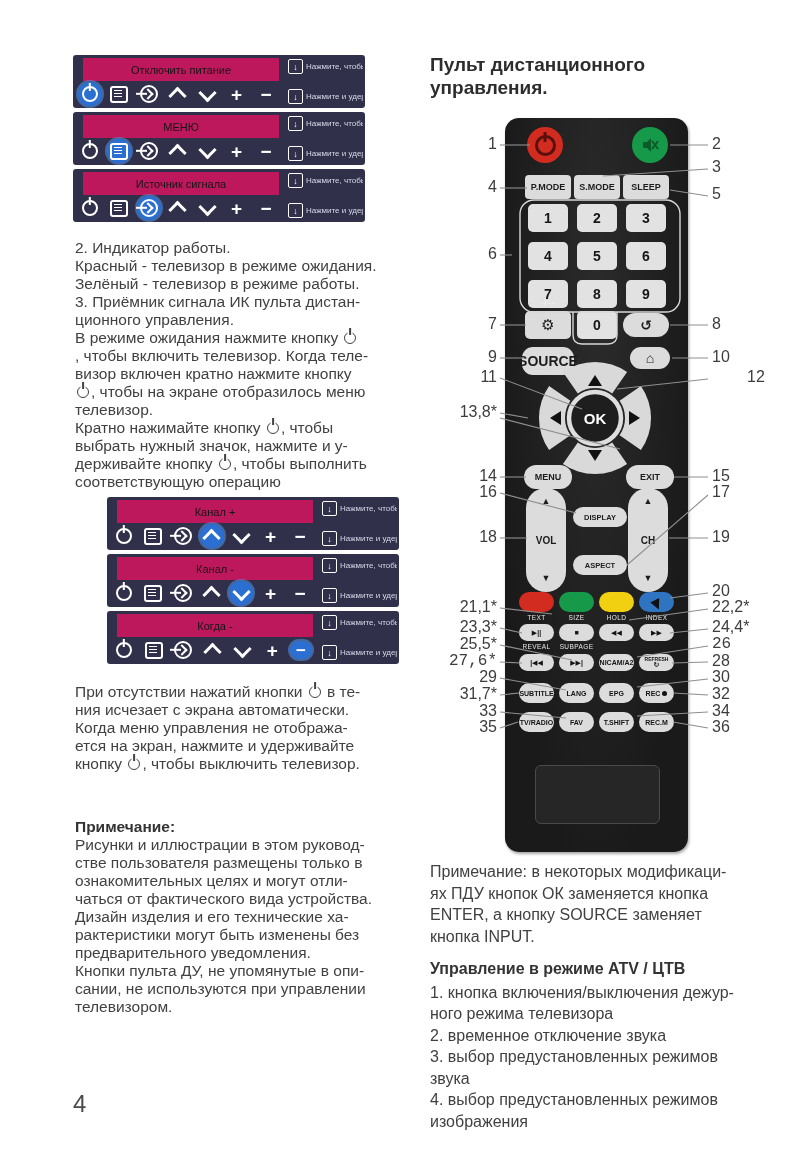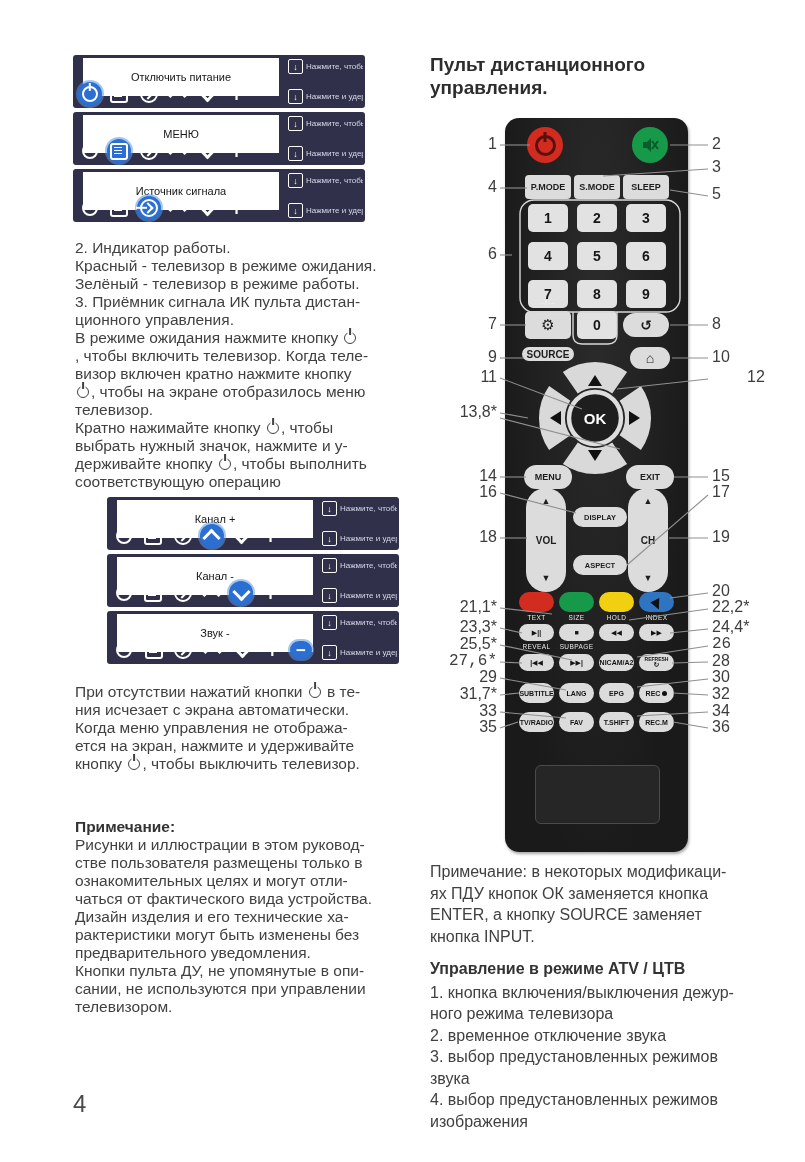--- a/index.html
+++ b/index.html
@@ -15,21 +15,21 @@
        width:1.8px;height:7px;background:#414141;}
 
   
   .textblock{position:absolute;width:345px;font-size:15.5px;line-height:18px;color:#414141;}
   .textblock .ln{white-space:nowrap;}
   .bold{font-weight:bold;color:#333;}
 
   
   .bars{position:absolute;left:73px;}
   .bar{position:relative;width:292px;height:53px;background:#30304b;border-radius:3px;margin-bottom:4px;}
-  .bar-label{position:absolute;left:10px;top:3px;width:196px;height:38px;background:#ffffff;
+  .bar-label{position:absolute;left:10px;top:3px;width:196px;height:23px;background:#be185d;
        display:flex;align-items:center;justify-content:center;font-size:11px;color:#151515;}
   .bar-icons{position:absolute;left:5px;top:26px;width:200px;height:26px;display:flex;
        align-items:center;justify-content:space-between;}
   .ic{width:24px;height:24px;display:flex;align-items:center;justify-content:center;
        color:#fff;position:relative;border-radius:50%;flex:none;}
   .ic.hl{background:#2a6fd1;box-shadow:0 0 0 2px rgba(90,150,225,.55);}
   .g-power{width:12px;height:12px;border:2.4px solid currentColor;border-radius:50%;position:relative;}
   .g-power::after{content:"";position:absolute;left:50%;top:-5px;transform:translateX(-50%);
        width:2.4px;height:8px;background:currentColor;}
   .g-menu{width:14px;height:13px;border:2px solid currentColor;border-radius:3px;position:relative;}
@@ -78,21 +78,21 @@
        width:3px;height:10px;background:#5a100c;}
   .digits{position:absolute;left:23px;top:86px;display:grid;grid-template-columns:repeat(3,40px);
        grid-auto-rows:28px;gap:10px 9px;}
   .digit{border-radius:5px;background:#e2e2e2;color:#161616;font-weight:bold;font-size:14px;
        display:flex;align-items:center;justify-content:center;}
   .b-dash{position:absolute;left:20px;top:180px;width:46px;text-align:center;color:#eee;
        font-size:8px;font-weight:bold;letter-spacing:1px;}
   .b-gear{left:20px;top:193px;width:46px;height:28px;border-radius:5px;font-size:15px;}
   .b-zero{left:72px;top:193px;width:40px;height:28px;border-radius:5px;font-size:14px;background:#e2e2e2;}
   .b-loop{left:118px;top:195px;width:46px;height:24px;border-radius:12px;font-size:14px;}
-  .b-source{left:17px;top:229px;width:52px;height:14px;border-radius:11px;font-size:10px;}
+  .b-source{left:17px;top:229px;width:52px;height:28px;border-radius:11px;font-size:14px;}
   .b-home{left:125px;top:229px;width:40px;height:22px;border-radius:11px;font-size:14px;}
   .navpad{position:absolute;left:30px;top:242px;}
   .b-menu{left:19px;top:347px;width:48px;height:24px;border-radius:12px;font-size:9px;}
   .b-exit{left:121px;top:347px;width:48px;height:24px;border-radius:12px;font-size:9px;}
   .b-display{left:68px;top:389px;width:54px;height:20px;border-radius:10px;font-size:7.5px;}
   .b-aspect{left:68px;top:437px;width:54px;height:20px;border-radius:10px;font-size:7.5px;}
   .rocker{width:40px;height:104px;border-radius:20px;flex-direction:column;justify-content:space-between;
        padding:9px 0;font-size:10px;}
   .b-vol{left:21px;top:370px;}
   .b-ch{left:123px;top:370px;}
@@ -313,21 +313,21 @@
             <span class="ht">Нажмите, чтобы пере...</span>
           </div>
           <div class="hint">
             <span class="dl">↓</span>
             <span class="ht">Нажмите и удерживай...</span>
           </div>
         </div>
       </div>
 
       <div class="bar">
-        <div class="bar-label">Звук -</div>
+        <div class="bar-label">Когда -</div>
         <div class="bar-icons">
           <span class="ic">
             <span class="g-power"></span>
           </span>
           <span class="ic">
             <span class="g-menu"></span>
           </span>
           <span class="ic">
             <span class="g-input"></span>
           </span>

